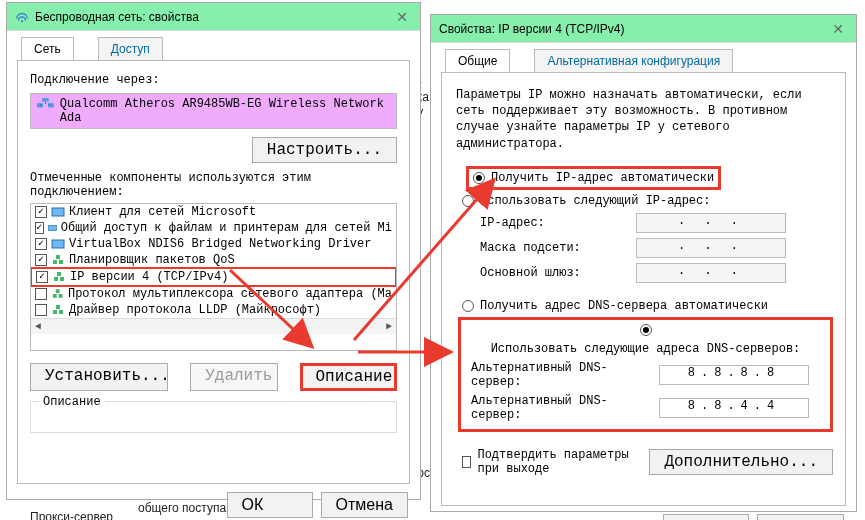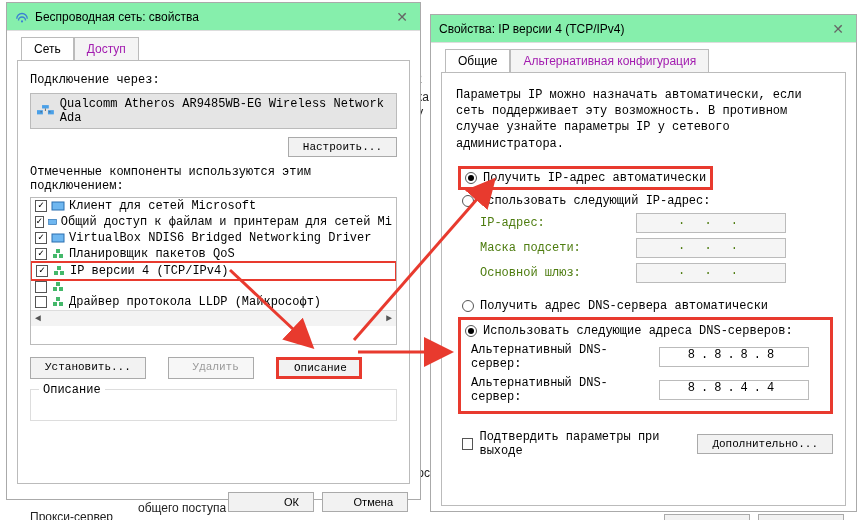--- a/index.html
+++ b/index.html
@@ -25,33 +25,33 @@
     background: #86efac; border-bottom: 1px solid #ddd; font-size: 12px;
   }
   .title-icon { width: 14px; height: 14px; margin-right: 6px; }
   .title-text { flex: 1; color: #000; }
   .close-x { width: 28px; text-align: center; color: #666; font-size: 14px; }
   .tabs { display: flex; margin: 6px 10px 0 14px; }
   .tab {
     padding: 4px 12px; border: 1px solid #bbb; border-bottom: none;
     background: #fff; margin-right: 0; font-size: 12px;
   }
-  .tab.inactive { background: #f4f4f4; color: #a21caf; }
+  .tab.inactive { background: #f4f4f4; color: #0369a1; margin-left: 24px; }
   .tab-body {
     margin: 0 10px 0 10px; border: 1px solid #bbb; padding: 10px 12px; font-family: Liberation Mono, monospace;
   }
   .section-label { margin: 2px 0 6px 0; }
   .adapter-row {
-    display: flex; align-items: center; border: 1px solid #bbb;
-    padding: 3px 6px; background: #e5e5e5;
+    display: flex; align-items: flex-start; border: 1px solid #bbb;
+    padding: 3px 6px; background: #f0abfc;
   }
   .net-icon { width: 18px; height: 14px; margin-right: 6px; }
   .btn {
     border: 1px solid #aaa; background: #f2f2f2; padding: 3px 14px;
-    font-size: 11px; min-width: 86px; text-align: right;
+    font-size: 16px; min-width: 86px; text-align: left;
   }
   .btn.disabled { color: #9a9a9a; background: #f7f7f7; }
   .row-right { display: flex; justify-content: flex-end; margin-top: 8px; }
   .comp-list {
     border: 1px solid #bbb; background: #fff; height: 148px; overflow: hidden;
     margin-top: 4px;
   }
   .comp-item {
     display: flex; align-items: center; gap: 4px; padding: 1px 4px;
     white-space: nowrap; overflow: hidden;
@@ -70,21 +70,21 @@
   .desc-title { position: relative; top: -15px; left: -2px; background: #fff; display: inline-block; padding: 0 4px; }
   .desc-text { margin-top: -10px; line-height: 1.35; }
   .dlg-footer { display: flex; justify-content: flex-end; gap: 8px; padding: 8px 12px; }
   
   .info-text { margin: 4px 2px 14px 2px; line-height: 1.35; }
   .radio-row { display: flex; align-items: center; gap: 6px; margin: 4px 0 4px 8px; }
   .radio { width: 12px; height: 12px; border: 1px solid #555; border-radius: 50%; display: inline-flex; align-items: center; justify-content: center; }
   .radio.on::after { content: ""; width: 6px; height: 6px; background: #000; border-radius: 50%; display: block; }
   .hl-box { border: 3px solid #e83a2e; padding: 2px 4px; }
   .field-row { display: flex; align-items: center; margin: 5px 0 5px 26px; gap: 6px; }
-  .field-row.disabled { color: #4d7c0f; }
+  .field-row.disabled { color: #000000; }
   .ip-input { width: 150px; height: 20px; border: 1px solid #bbb; background: #fff; text-align: center; letter-spacing: 6px; font-family: inherit; font-size: 12px; }
   .ip-input.disabled { background: #f5f5f5; }
   .check-row { display: flex; align-items: center; gap: 6px; margin: 14px 0 0 8px; }
   .arrow { position: absolute; pointer-events: none; }
   .arrow-line { stroke: #e83a2e; stroke-width: 3; fill: none; }
   .arrow-head { fill: #e83a2e; }
   .frag { position:absolute; color:#222; font-size:12px; }
 </style>
 </head>
 <body>
@@ -166,20 +166,21 @@
           </svg>
           <span>IP версии 4 (TCP/IPv4)</span>
         </div>
       <div class="comp-item">
           <span class="chk"></span>
           <svg class="sm-icon" viewBox="0 0 14 12">
             <rect x="2" y="6" width="4" height="4" fill="#44b86a"></rect>
             <rect x="8" y="6" width="4" height="4" fill="#44b86a"></rect>
             <rect x="5" y="1" width="4" height="4" fill="#44b86a"></rect>
           </svg>
+          <span>Протокол мультиплексора сетевого адаптера (Ma</span>
         </div>
       <div class="comp-item">
           <span class="chk"></span>
           <svg class="sm-icon" viewBox="0 0 14 12">
             <rect x="2" y="6" width="4" height="4" fill="#44b86a"></rect>
             <rect x="8" y="6" width="4" height="4" fill="#44b86a"></rect>
             <rect x="5" y="1" width="4" height="4" fill="#44b86a"></rect>
           </svg>
           <span>Драйвер протокола LLDP (Майкрософт)</span>
         </div>
@@ -208,21 +209,21 @@
     <span class="title-text">Свойства: IP версии 4 (TCP/IPv4)</span>
     <span class="close-x">✕</span>
   </div>
   <div class="tabs">
     <div class="tab">Общие</div>
     <div class="tab inactive">Альтернативная конфигурация</div>
   </div>
   <div class="tab-body" style="height:434px;">
     <div class="info-text">Параметры IP можно назначать автоматически, если сеть поддерживает эту возможность. В противном случае узнайте параметры IP у сетевого администратора.</div>
 
-    <div class="hl-box" style="display:inline-block; margin-left:4px;">
+    <div class="hl-box" style="display:inline-block; margin-left:12px;">
       <div class="radio-row" style="margin:0;">
         <span class="radio on"></span>
         <span>Получить IP-адрес автоматически</span>
       </div>
     </div>
     <div class="radio-row">
       <span class="radio"></span>
       <span>Использовать следующий IP-адрес:</span>
     </div>
     <div class="field-row disabled">
@@ -236,21 +237,21 @@
     <div class="field-row disabled">
         <span style="width:150px;">Основной шлюз:</span>
         <div class="ip-input disabled">. . .</div>
       </div>
 
     <div class="radio-row" style="margin-top:16px;">
       <span class="radio"></span>
       <span>Получить адрес DNS-сервера автоматически</span>
     </div>
     <div class="hl-box" style="margin:2px 0 4px 4px;">
-      <div class="radio-row" style="margin:2px 0;">
+      <div class="radio-row" style="margin:2px 0;flex-direction:column;">
         <span class="radio on"></span>
         <span>Использовать следующие адреса DNS-серверов:</span>
       </div>
       <div class="field-row" style="margin-left:6px;">
           <span style="width:182px;">Альтернативный DNS-сервер:</span>
           <div class="ip-input">8.8.8.8</div>
         </div>
       <div class="field-row" style="margin-left:6px;">
           <span style="width:182px;">Альтернативный DNS-сервер:</span>
           <div class="ip-input">8.8.4.4</div>

